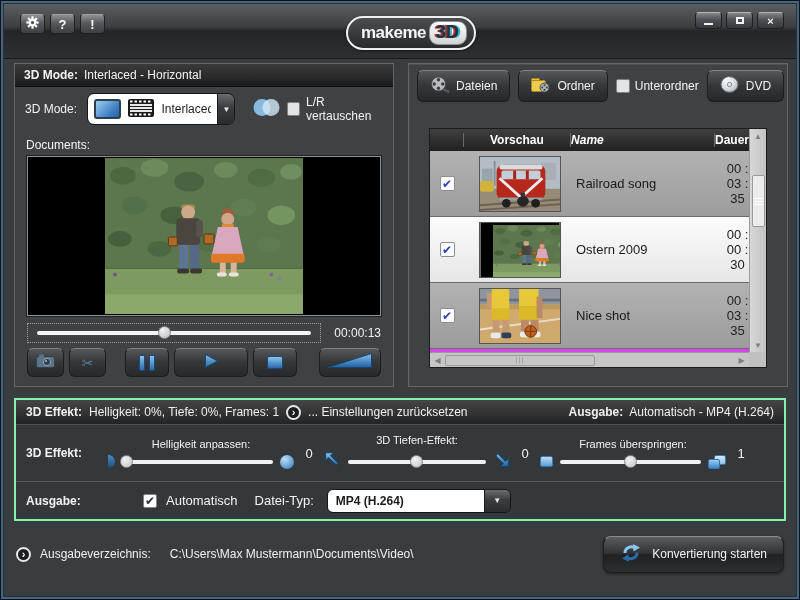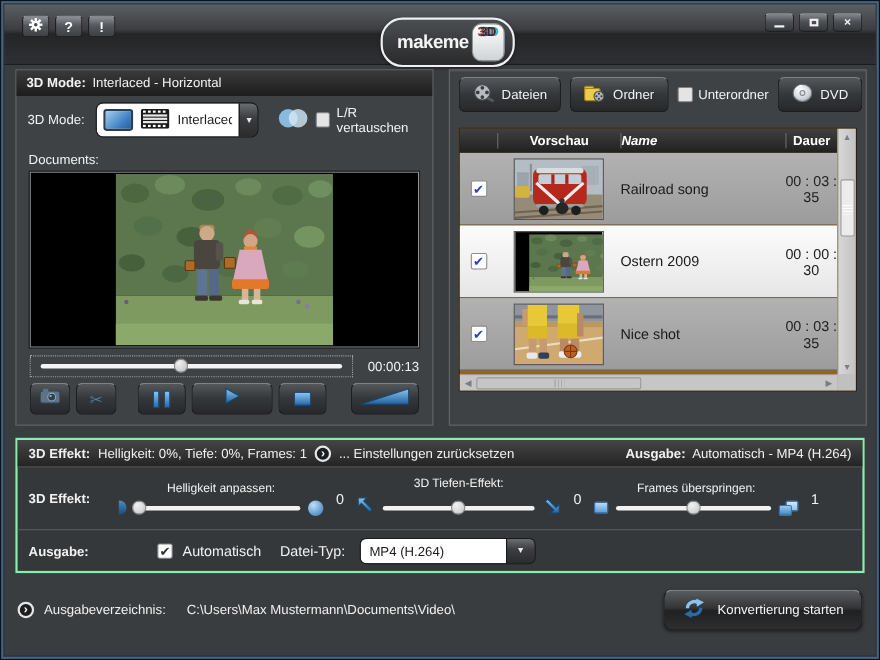--- a/index.html
+++ b/index.html
@@ -12,22 +12,22 @@
               background:linear-gradient(#5c5f62, #3c3e41 42%, #232527 50%, #2e3033);
               border-bottom:1px solid #17181a; }
   .tb-buttons { position:absolute; left:16px; top:10px; display:flex; gap:5px; }
   .tb-btn { width:25px; height:20px; border-radius:4px; border:1px solid #1e1f21; border-top-color:#9aa0a5;
             background:linear-gradient(#8e9296,#55585c 45%,#3d4043); color:#fff; font-weight:bold; font-size:13px;
             display:flex; align-items:center; justify-content:center; cursor:pointer; }
   .logo { position:absolute; left:342px; top:12px; display:inline-flex; align-items:center; gap:3px;
           border:2px solid #eef0f2; border-radius:20px; padding:3px 7px 3px 13px;
           background:linear-gradient(#4b4e51,#282a2c); box-shadow:0 1px 3px rgba(0,0,0,.5); }
   .logo-text { color:#f4f5f6; font-size:17px; font-weight:bold; letter-spacing:-.5px;text-align:center; }
-  .logo-badge { background:linear-gradient(#ffffff,#cfd3d6); border-radius:9px; padding:0 7px 19px 6px;
-                color:#1d3144; font-size:12px; font-weight:bold;
+  .logo-badge { background:linear-gradient(#ffffff,#cfd3d6); border-radius:9px; padding:0 7px 1px 6px;
+                color:#1d3144; font-size:18px; font-weight:bold;
                 text-shadow:-2px 0 0 #a83028, 2px 0 0 #3fb0c4; border:1px solid #8d9296; }
   .win-controls { position:absolute; right:12px; top:8px; display:flex; gap:4px; }
   .wc-btn { width:27px; height:17px; border-radius:4px; border:1px solid #1e1f21; border-top-color:#aeb4b9;
             background:linear-gradient(#83878b,#4d5054 45%,#36393c); color:#f2f2f2; font-size:11px; font-weight:bold;
             display:flex; align-items:center; justify-content:center; cursor:pointer; }
   .min-bar { width:9px; height:2px; background:#f2f2f2; margin-top:6px; }
   .max-box { width:8px; height:7px; border:2px solid #f2f2f2; }
 
   
   .content { position:absolute; top:62px; left:13px; right:13px; bottom:6px; }
@@ -74,21 +74,21 @@
   .pause-bars i { width:6px; height:16px; background:linear-gradient(#8cc4ee,#2a6aaa); border:1px solid #1c4a78; border-radius:1px; }
   .stop-sq { width:16px; height:13px; background:linear-gradient(#8cc4ee,#2a6aaa); border:1px solid #1c4a78; border-radius:2px; }
   .scissors-g { color:#5a7democ; color:#5c7c96; font-size:14px; }
 
   
   .files-btn-row { height:44px; display:flex; align-items:center; padding:12px 8px; gap:8px; color:#f2f2f2; font-size:12px; }
   .f-btn { height:32px; border-radius:6px; border:1px solid #1c1d1f; border-top-color:#7e8286;
            background:linear-gradient(#55585b,#35383b 48%,#26282a); display:flex; align-items:center; justify-content:center;
            gap:7px; color:#f2f2f2; font-size:12px; cursor:pointer; padding:0 12px; }
   .sub-group { display:flex; align-items:flex-start; gap:5px; }
-  .filelist { margin:8px; height:240px; border:1px solid #1b1b1b; background:#a16207; position:relative;
+  .filelist { margin:20px; height:240px; border:1px solid #1b1b1b; background:#d946ef; position:relative;
               padding-right:17px; padding-bottom:28px; }
   .fl-head { height:22px; display:flex; background:linear-gradient(#404040,#202020); color:#fff;
              font-size:12px; font-weight:bold; align-items:center; }
   .fl-head .c1 { width:34px; }
   .fl-head .c2 { width:112px; text-align:center; border-left:1px solid #6a6a6a; }
   .fl-head .c3 { width:150px; text-align:left; border-left:1px solid #6a6a6a;font-style:italic; }
   .fl-head .c4 { flex:1; text-align:center; border-left:1px solid #6a6a6a; }
   .fl-row { height:66px; display:flex; align-items:center; border-bottom:1px solid #6c6c6c; cursor:pointer; }
   .row-gray { background:linear-gradient(#b2b2b2,#9c9c9c); }
   .row-light { background:linear-gradient(#fcfcfc,#e6e6e6); }
@@ -136,21 +136,21 @@
   .sphere { width:14px; height:14px; border-radius:50%; background:radial-gradient(circle at 35% 30%, #bde0f8, #2f74b4); }
   .sq-single { width:13px; height:11px; border-radius:2px; border:1px solid #3a76ad; background:linear-gradient(#bcdcf4,#5a9fd4); }
   .sq-stack { position:relative; width:18px; height:14px; }
   .sq-stack i { position:absolute; width:12px; height:10px; border-radius:2px; border:1px solid #3a76ad; }
   .sq-stack i:first-child { right:0; top:0; background:linear-gradient(#d4eafc,#8cc0e8); }
   .sq-stack i:last-child { left:0; bottom:0; background:linear-gradient(#9ccbee,#3f85c8); }
   .divider { height:1px; background:#565a5e; }
   .output-row { height:37px; display:flex; align-items:center; padding:0 10px; gap:9px; color:#f2f2f2; font-size:13px; }
   .out-label { width:82px; font-weight:bold; font-size:12px; }
   .dd2 { display:flex; height:24px; border-radius:6px; overflow:hidden; border:1px solid #17181a; cursor:pointer; margin-left:4px; }
-  .dd2-white { background:#fff; width:132px; display:flex; align-items:center; padding:0 8px; color:#1c1c1c; font-size:12px; }
+  .dd2-white { background:#fff; width:156px; display:flex; align-items:center; padding:0 8px; color:#1c1c1c; font-size:12px;font-weight:bold; }
   .dd2-arrow { width:26px; background:linear-gradient(#6a6d71,#3a3c3f 45%,#2a2c2e); color:#e8eaec; font-size:8px;
                display:flex; align-items:center; justify-content:center; border-left:1px solid #17181a; }
 
   
   .footer { margin-top:9px; height:48px; display:flex; align-items:center; gap:9px; padding:0 2px; }
   .footer-dir-label { color:#f0f0f0; font-size:12px; }
   .footer-path { color:#f0f0f0; font-size:12px; margin-left:10px; }
   .convert-btn { margin-left:auto; height:37px; padding:0 16px; border-radius:8px; border:1px solid #1c1d1f; border-top-color:#8a8e92;
                  background:linear-gradient(#5a5d60,#323436 45%,#1f2123 52%,#2c2e30); display:flex; align-items:center; gap:10px;
                  color:#f4f4f4; font-size:12px; cursor:pointer; box-shadow:0 1px 3px rgba(0,0,0,.5); }

